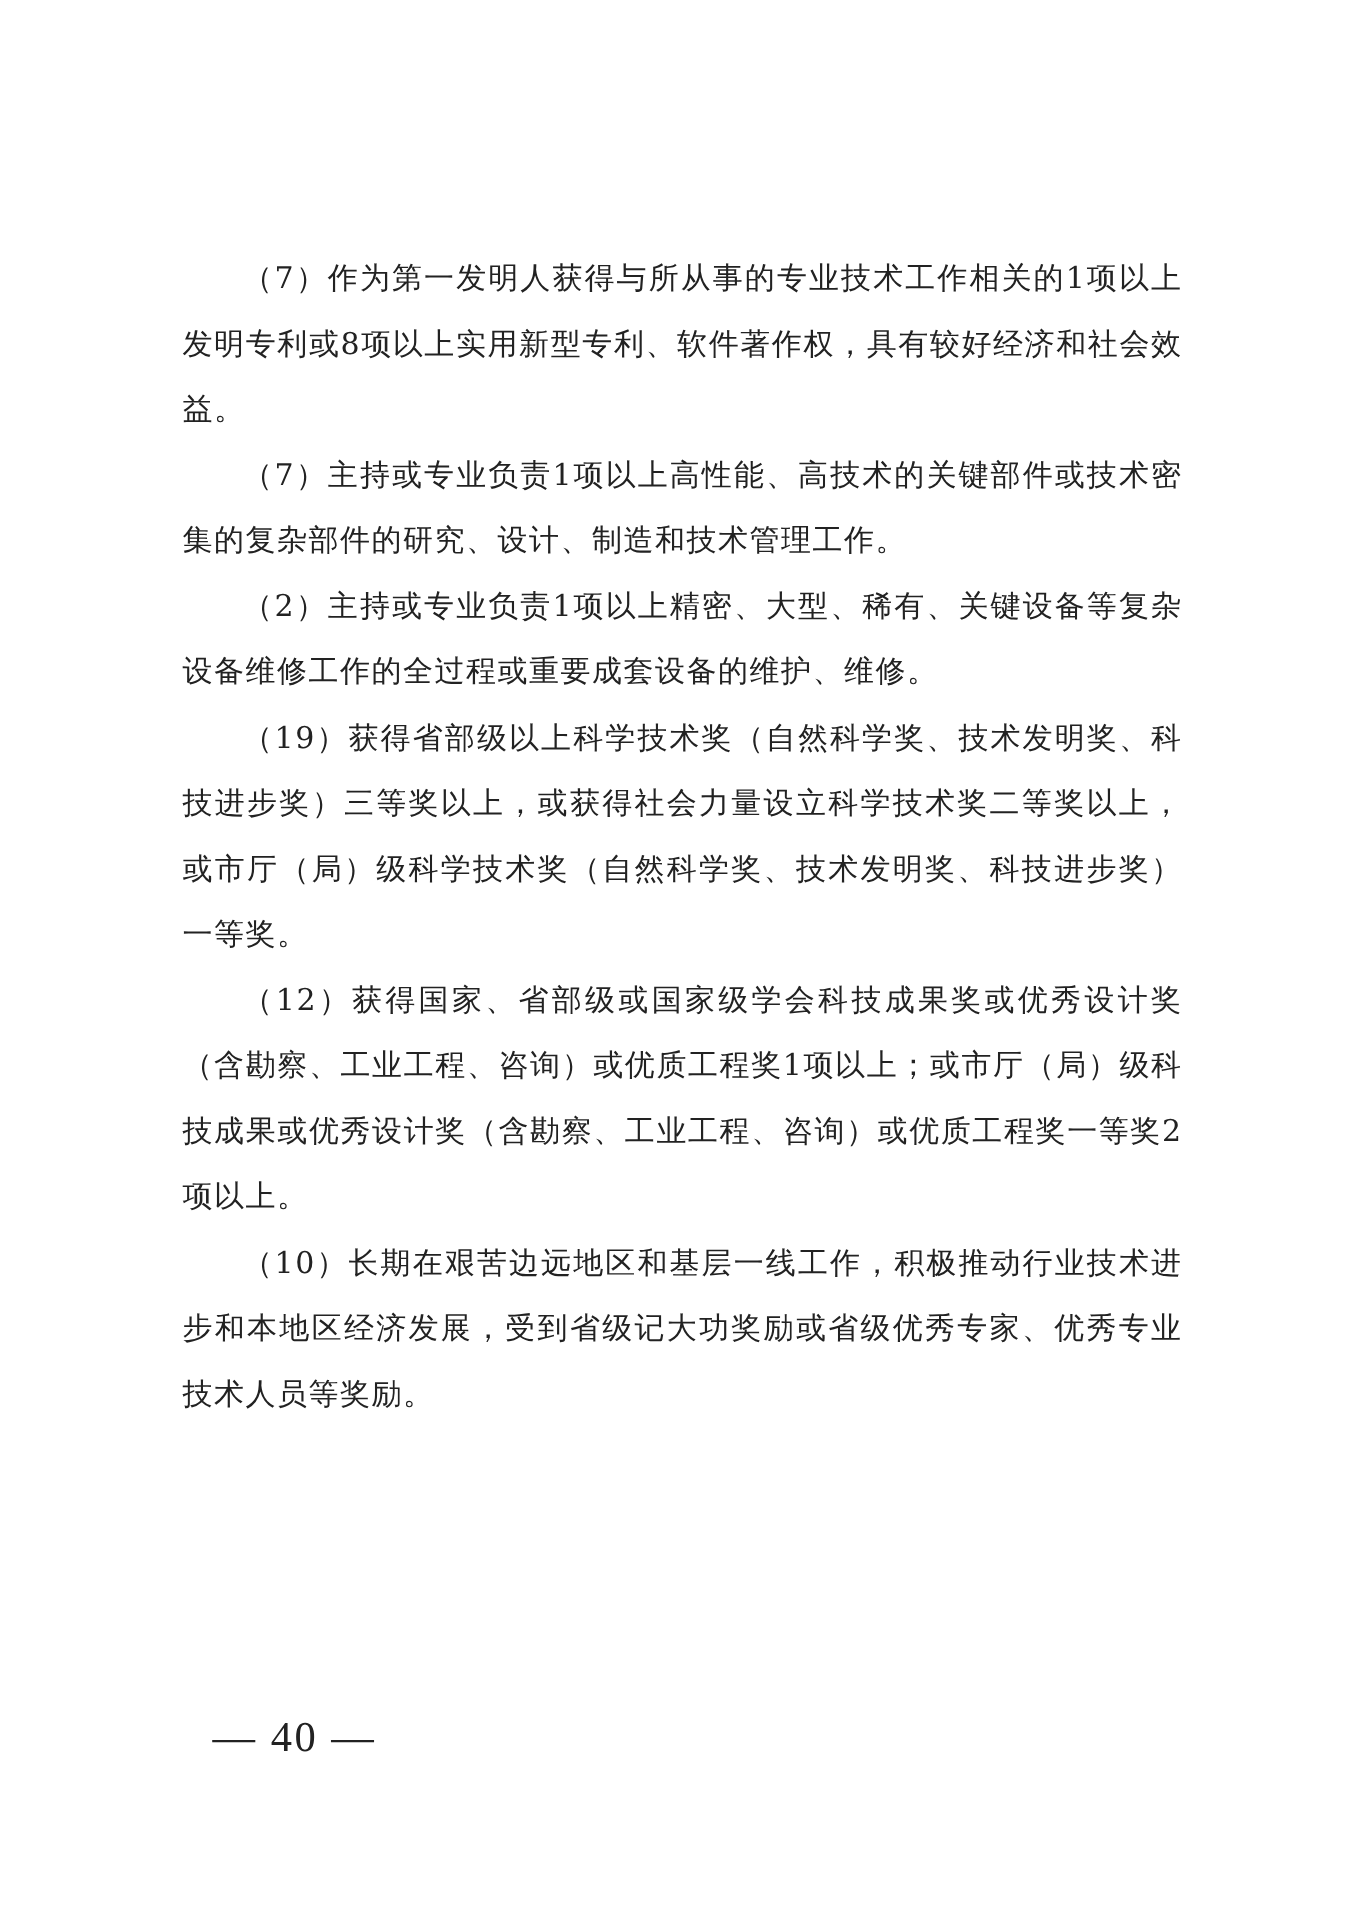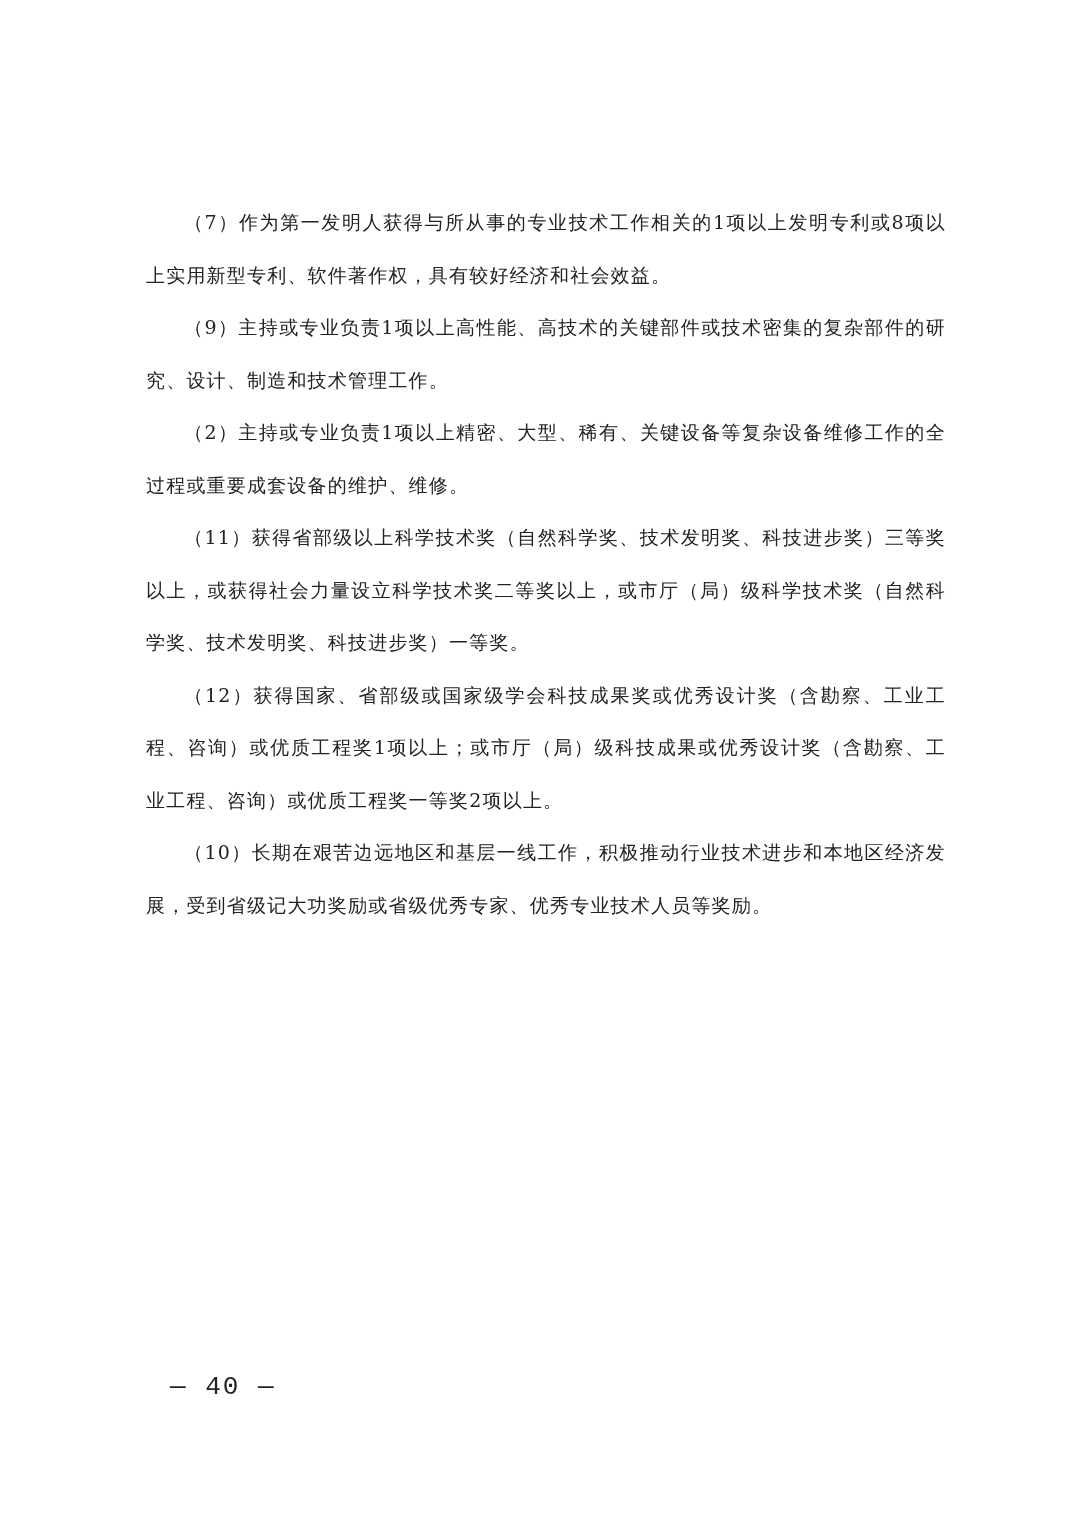--- a/index.html
+++ b/index.html
@@ -16,43 +16,43 @@
       color: #222222;
     }
     .page {
       position: absolute;
       left: 146px;
       top: 196px;
       width: 800px;
     }
     .para {
       margin: 0;
-      font-size: 19px;
+      font-size: 24px;
       line-height: 52.5px;
       text-indent: 2em;
       text-align: justify;
       text-justify: inter-character;
       letter-spacing: 1.2px;
       word-break: break-all;
     }
     .page-number {
       position: absolute;
       left: 170px;
       top: 1372px;
-      font-size: 26px;
-      font-family: Liberation Mono, monospace;
+      font-size: 34px;
+      font-family: Liberation Serif, serif;
       color: #222222;
       letter-spacing: 2px;
     }
   </style>
 </head>
 <body>
 
 <div class="page">
   <p class="para">（7）作为第一发明人获得与所从事的专业技术工作相关的1项以上发明专利或8项以上实用新型专利、软件著作权，具有较好经济和社会效益。</p>
-  <p class="para">（9）主持或专业负责1项以上高性能、高技术的关键部件或技术密集的复杂部件的研究、设计、制造和技术管理工作。</p>
+  <p class="para">（7）主持或专业负责1项以上高性能、高技术的关键部件或技术密集的复杂部件的研究、设计、制造和技术管理工作。</p>
   <p class="para">（2）主持或专业负责1项以上精密、大型、稀有、关键设备等复杂设备维修工作的全过程或重要成套设备的维护、维修。</p>
-  <p class="para">（11）获得省部级以上科学技术奖（自然科学奖、技术发明奖、科技进步奖）三等奖以上，或获得社会力量设立科学技术奖二等奖以上，或市厅（局）级科学技术奖（自然科学奖、技术发明奖、科技进步奖）一等奖。</p>
+  <p class="para">（19）获得省部级以上科学技术奖（自然科学奖、技术发明奖、科技进步奖）三等奖以上，或获得社会力量设立科学技术奖二等奖以上，或市厅（局）级科学技术奖（自然科学奖、技术发明奖、科技进步奖）一等奖。</p>
   <p class="para">（12）获得国家、省部级或国家级学会科技成果奖或优秀设计奖（含勘察、工业工程、咨询）或优质工程奖1项以上；或市厅（局）级科技成果或优秀设计奖（含勘察、工业工程、咨询）或优质工程奖一等奖2项以上。</p>
   <p class="para">（10）长期在艰苦边远地区和基层一线工作，积极推动行业技术进步和本地区经济发展，受到省级记大功奖励或省级优秀专家、优秀专业技术人员等奖励。</p>
 </div>
 
 <div class="page-number">— 40 —</div>
 
 </body></html>

